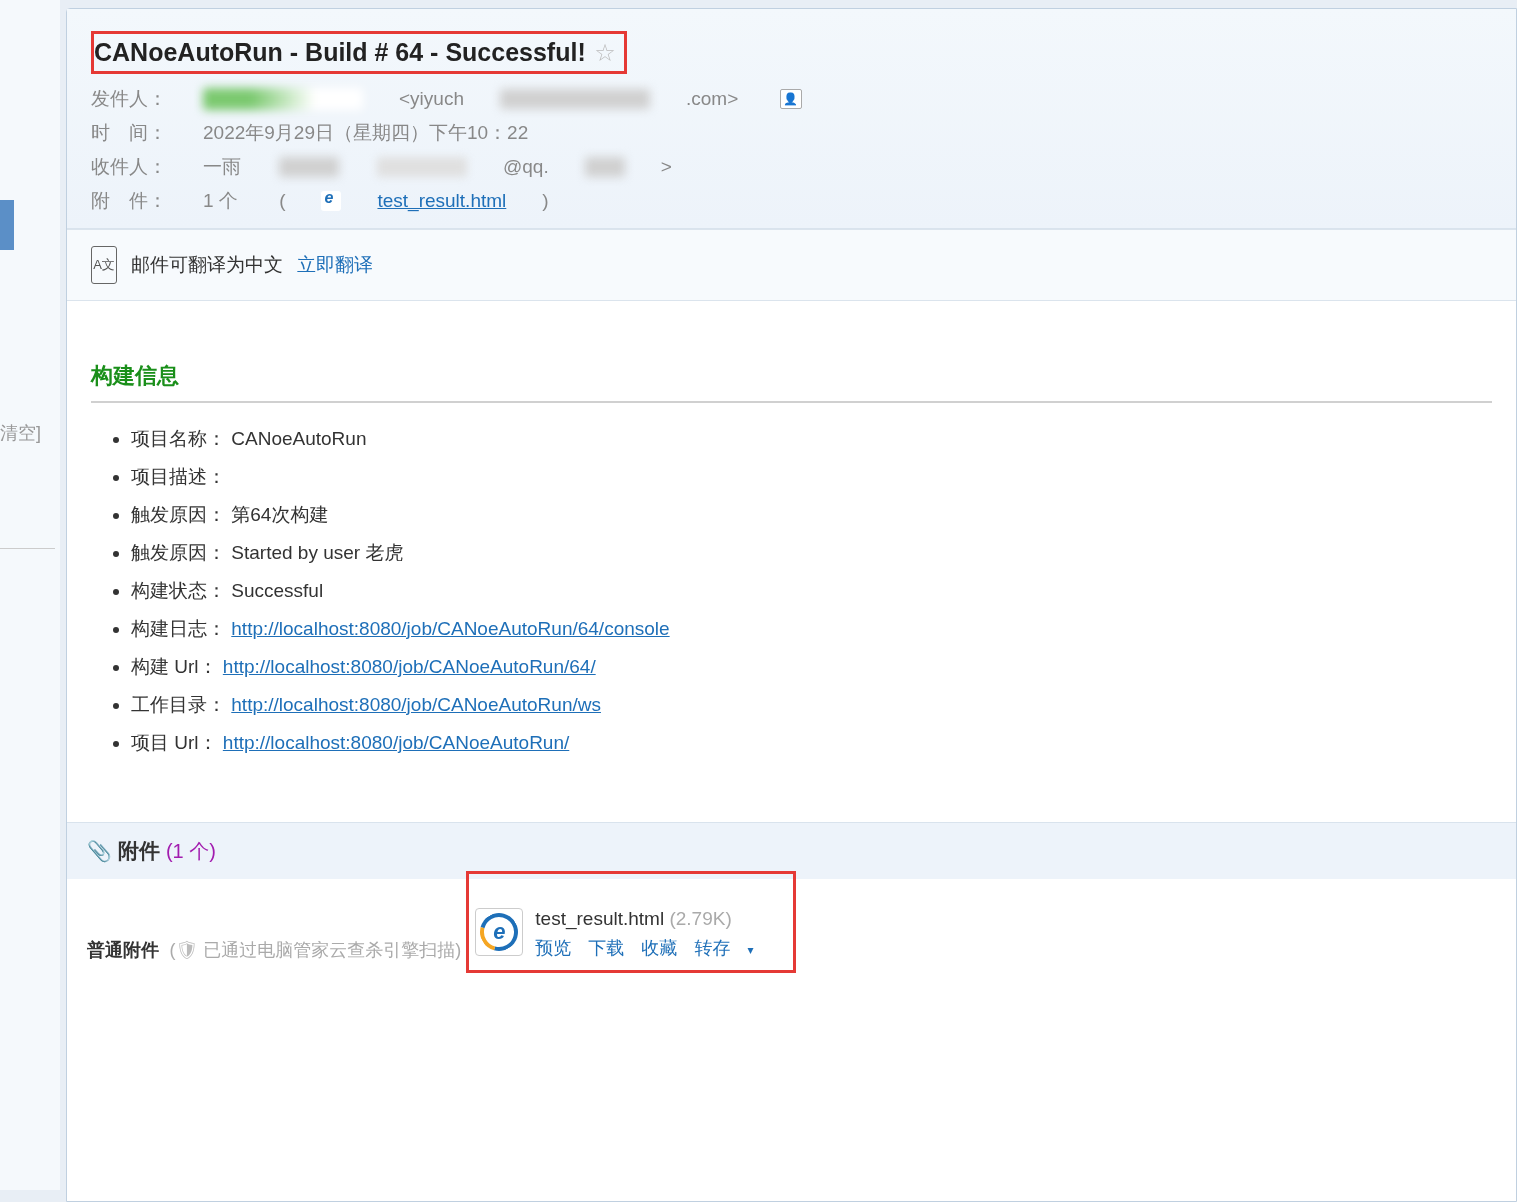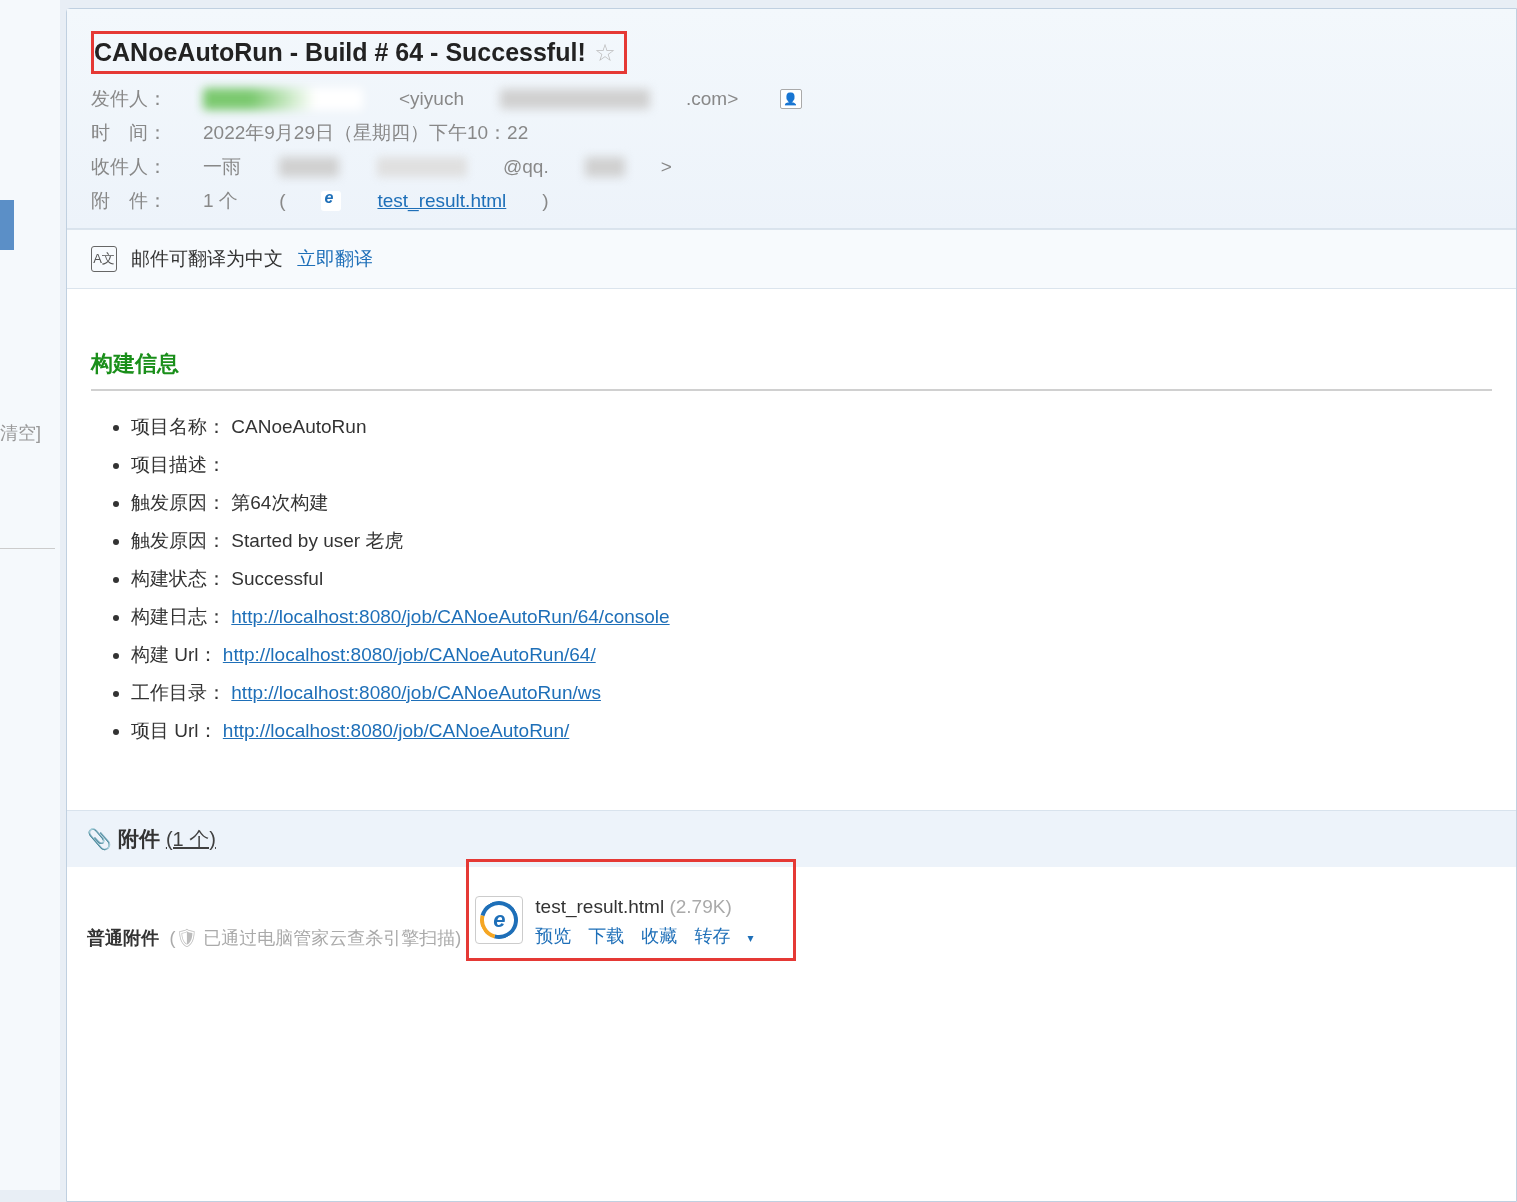--- a/index.html
+++ b/index.html
@@ -143,21 +143,21 @@
   border-top: 1px solid #dbe4ed;
   padding: 16px 24px;
   background: #f7fafd;
   display: flex;
   align-items: center;
   gap: 14px;
   font-size: 19px;
 }
 .translate-icon {
   width: 26px;
-  height: 26px;
+  height: 38px;
   border: 1.5px solid #666;
   border-radius: 3px;
   display: flex;
   align-items: center;
   justify-content: center;
   font-size: 13px;
   color: #555;
   position: relative;
 }
 .translate-text { color: #333; }
@@ -192,21 +192,21 @@
   margin-top: 40px;
   background: #edf3fa;
   padding: 14px 20px;
   border-top: 1px solid #d9e3ed;
   display: flex;
   align-items: center;
   gap: 6px;
 }
 .clip-icon { color: #8aa0b8; font-size: 20px; }
 .attach-title { font-size: 21px; font-weight: bold; color: #333; }
-.attach-count { font-size: 20px; color: #404040; font-weight: normal; text-decoration: underline; }
+.attach-count { font-size: 20px; color: #a21caf; font-weight: normal; }
 .attach-detail {
   padding: 14px 20px 20px 20px;
   position: relative;
 }
 .attach-detail-inner {
   border: 3px solid #e53935;
   padding: 0 8px 10px 6px;
   display: inline-block;
   min-width: 330px;
 }

